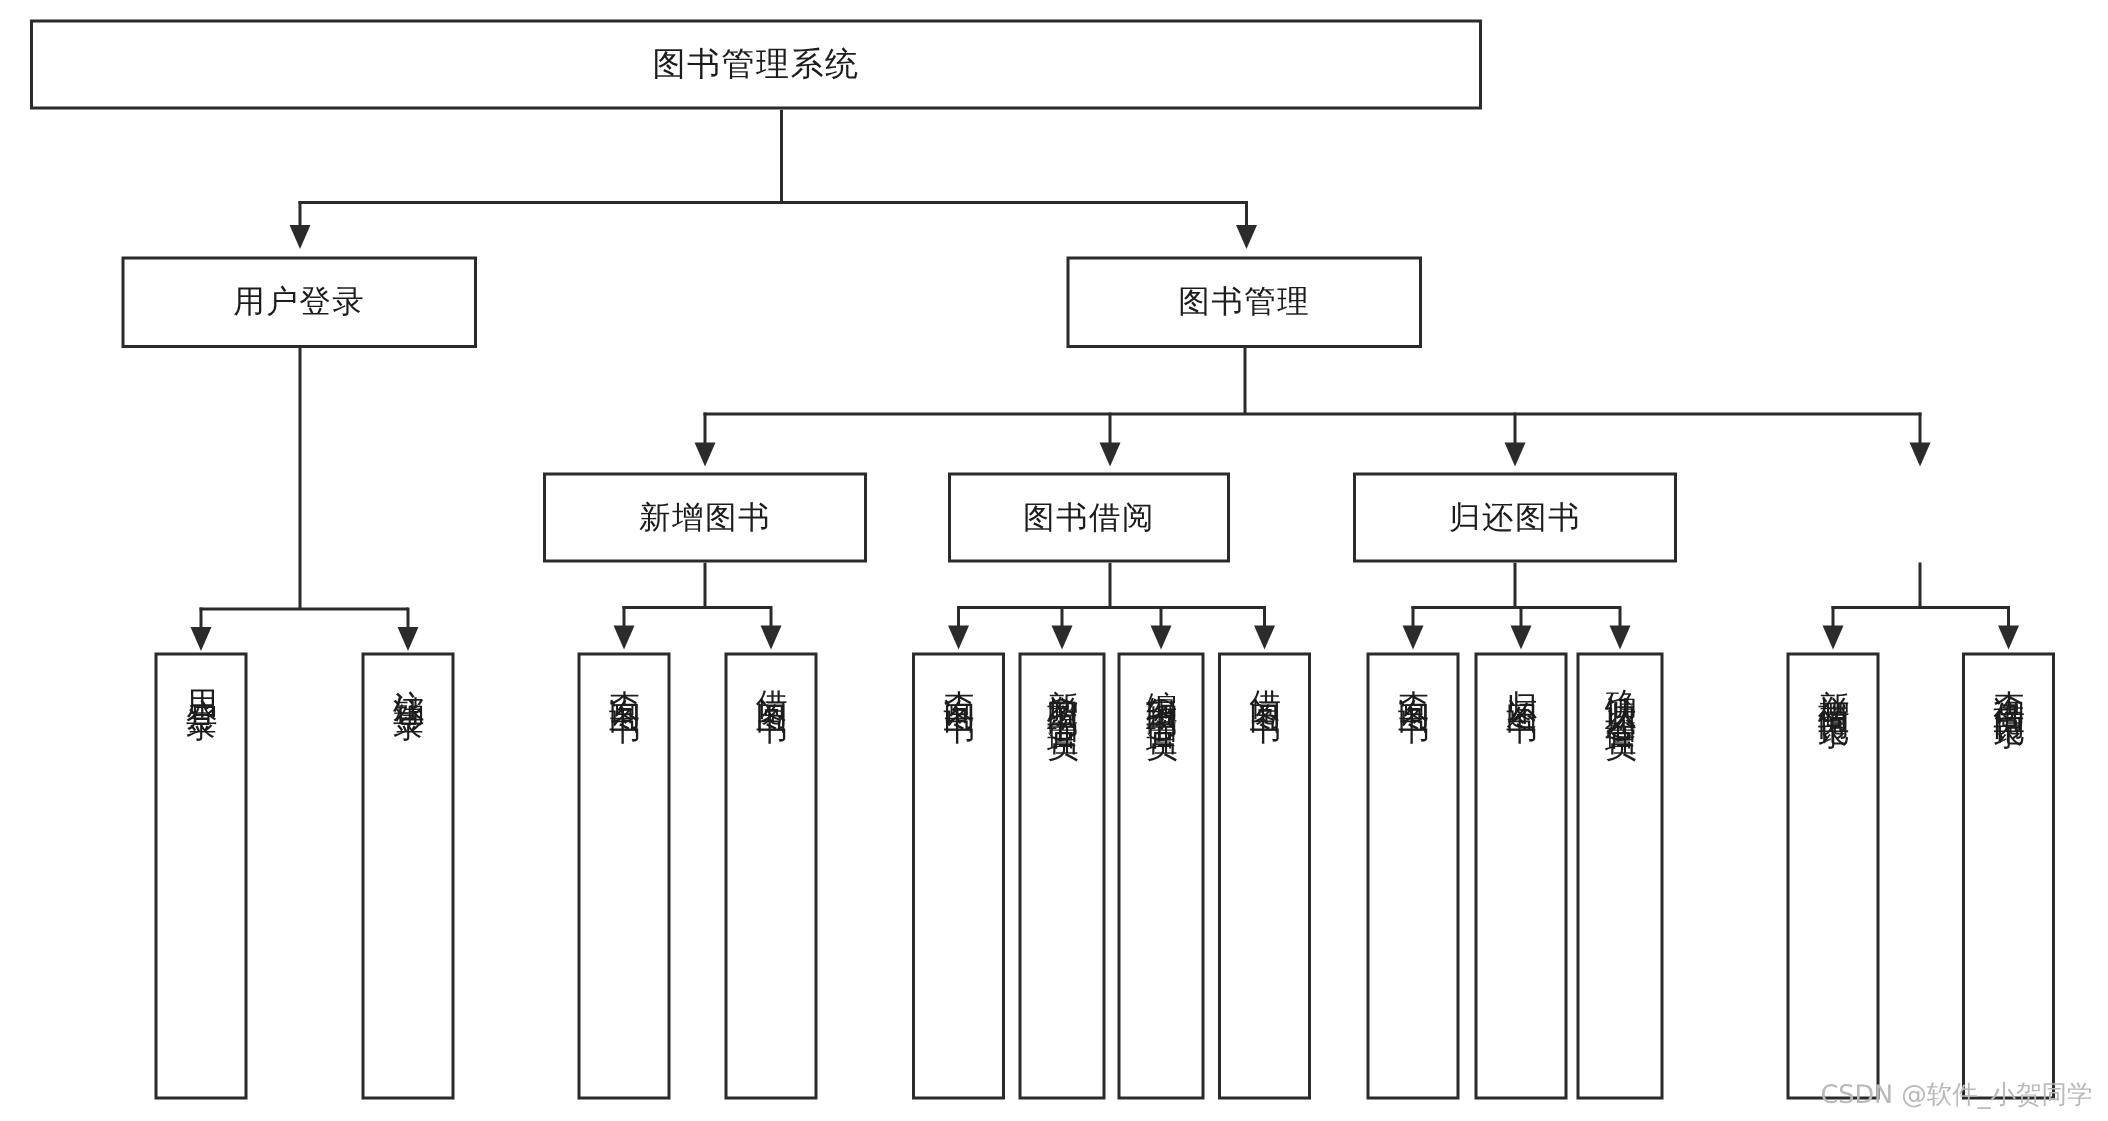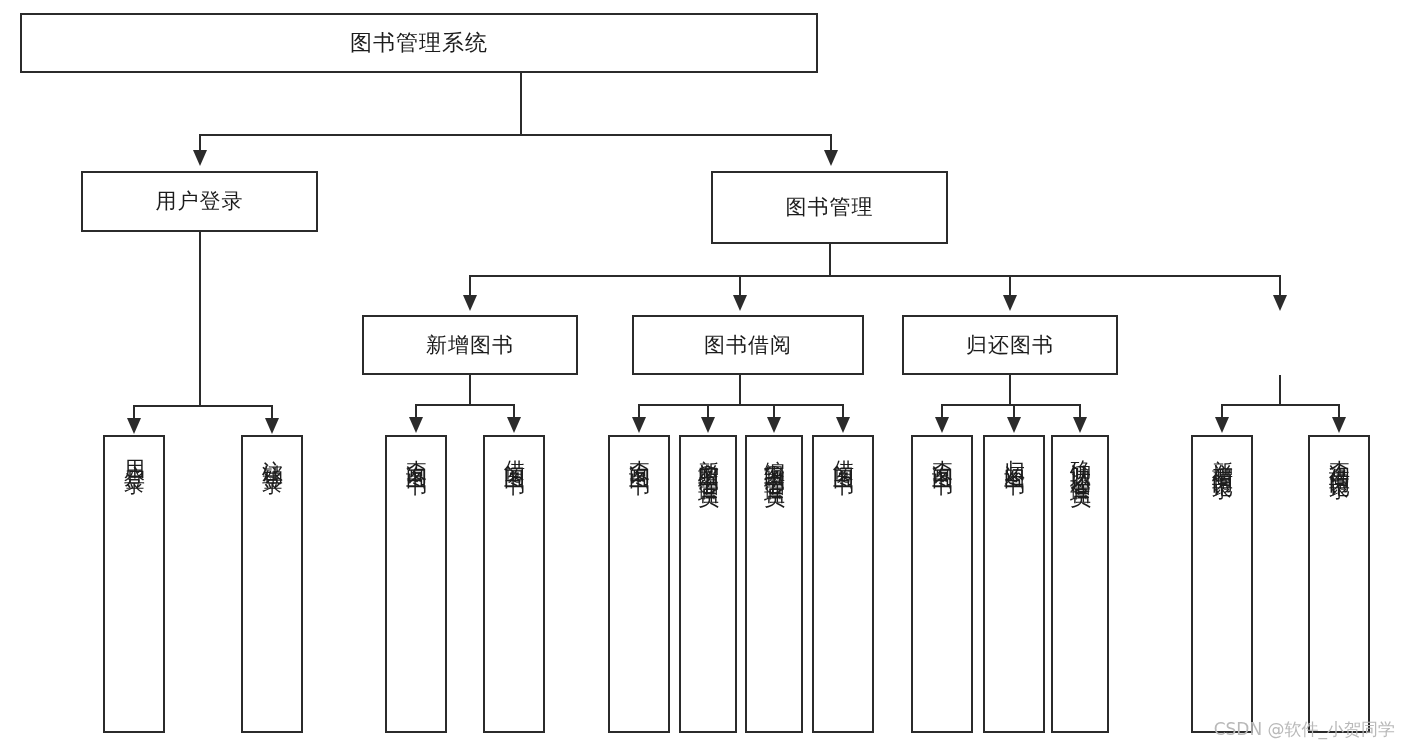--- a/index.html
+++ b/index.html
@@ -138,37 +138,37 @@
   <div class="edge-v" style="left:1079px; top:404px; height:14px;"></div>
   <div class="arrow" style="left:1073px; top:417px;"></div>
 
   <div class="edge-v" style="left:1279px; top:375px; height:30px;"></div>
   <div class="edge-h" style="left:1221px; top:404px; width:118px;"></div>
   <div class="edge-v" style="left:1221px; top:404px; height:14px;"></div>
   <div class="arrow" style="left:1215px; top:417px;"></div>
   <div class="edge-v" style="left:1338px; top:404px; height:14px;"></div>
   <div class="arrow" style="left:1332px; top:417px;"></div>
 
-  <div class="node root horiz" style="left:20px; top:13px; width:798px; height:60px;font-family:Liberation Serif, serif;">
+  <div class="node root horiz" style="left:20px; top:13px; width:968px; height:60px;font-family:Liberation Serif, serif;">
     <span class="label">图书管理系统</span>
   </div>
 
   <div class="node horiz" style="left:81px; top:171px; width:237px; height:61px;">
     <span class="label">用户登录</span>
   </div>
 
-  <div class="node horiz" style="left:711px; top:171px; width:237px; height:73px;justify-content:center;">
+  <div class="node horiz" style="left:711px; top:171px; width:237px; height:61px;justify-content:center;">
     <span class="label">图书管理</span>
   </div>
 
   <div class="node horiz" style="left:362px; top:315px; width:216px; height:60px;">
     <span class="label">新增图书</span>
   </div>
 
-  <div class="node horiz" style="left:632px; top:315px; width:232px; height:60px;">
+  <div class="node horiz" style="left:632px; top:315px; width:188px; height:60px;">
     <span class="label">图书借阅</span>
   </div>
 
   <div class="node horiz" style="left:902px; top:315px; width:216px; height:60px;">
     <span class="label">归还图书</span>
   </div>
 
 
   <div class="node vert" style="left:103px; top:435px; width:62px; height:298px;">
     <span class="label">用户登录</span>

